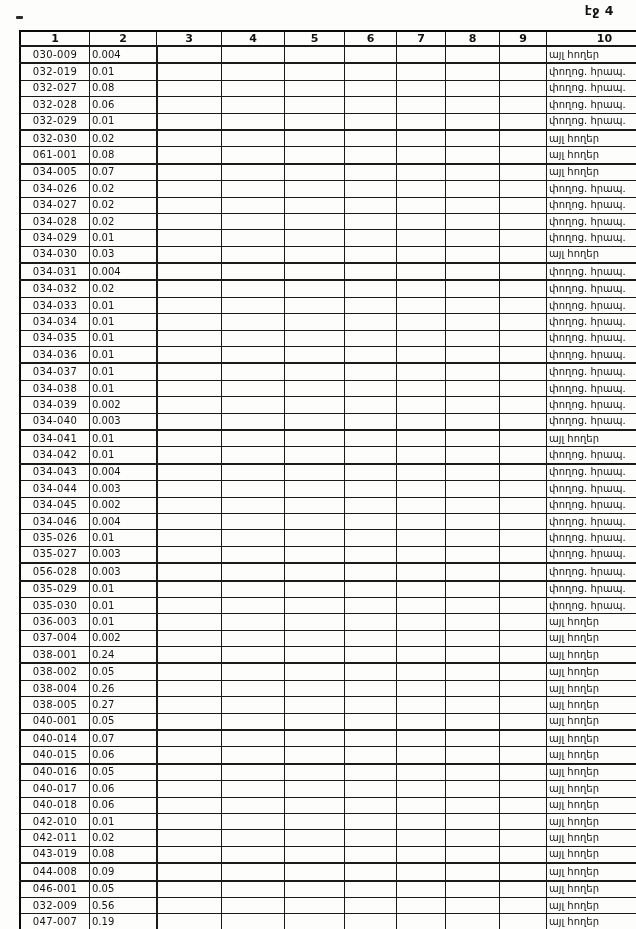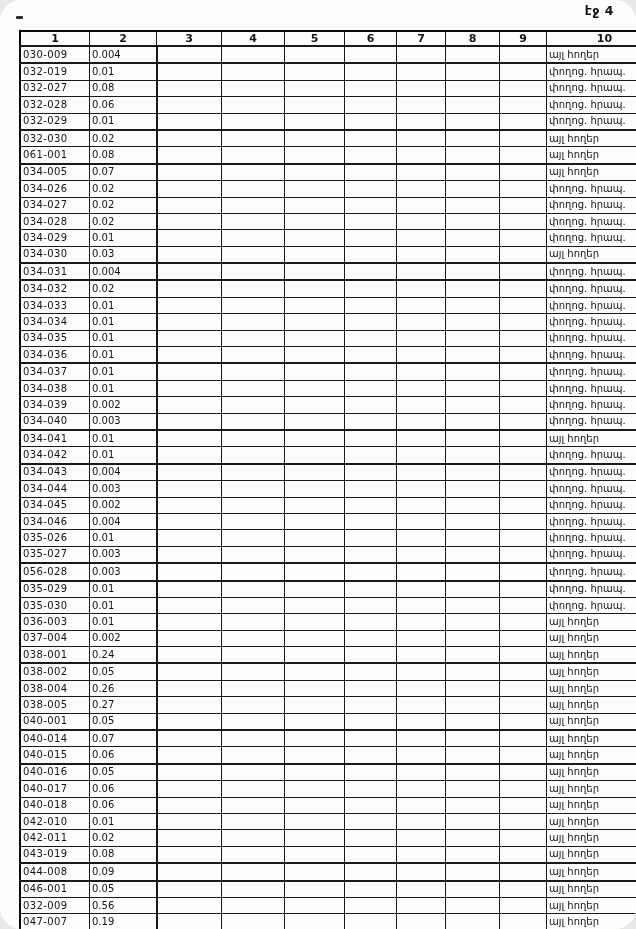--- a/index.html
+++ b/index.html
@@ -4,21 +4,20 @@
 <style>
   html,body{margin:0;padding:0;background:#e8e8e6;}
   .page{
     position:relative;
     width:636px;height:929px;
     margin:0 auto;
     background:#fdfdfc;
     font-family:"DejaVu Sans",sans-serif;
     color:#121212;
     overflow:hidden;
-    border-radius:21px;
   }
   .page-label{
     position:absolute;
     top:3px;right:22px;
     font-size:12.5px;
     font-weight:bold;
     letter-spacing:0.5px;
   }
   .speck{
     position:absolute;
@@ -59,21 +58,21 @@
   .doc-table th:nth-child(5){width:55px}
   .doc-table th:nth-child(6){width:47px}
   .doc-table th:nth-child(7){width:44px}
   .doc-table th:nth-child(8){width:49px}
   .doc-table th:nth-child(9){width:42px}
   .doc-table th:nth-child(10){width:111px}
   
   .doc-table td:nth-child(3){border-left-width:2px}
   .doc-table tbody tr:nth-child(6n+2) td{border-top-width:2px}
   .doc-table tbody tr:nth-child(9n+5) td{border-bottom-width:2px}
-  .c-code{text-align:left;padding-left:3px;letter-spacing:0.4px}
+  .c-code{text-align:center;padding-left:3px;letter-spacing:0.4px}
   .c-val{text-align:left}
   .c-land{text-align:left;padding-left:3px;position:relative}
 </style>
 </head>
 <body>
 
 <div class="page">
   <div class="speck"></div>
   <div class="page-label">էջ 4</div>
 

